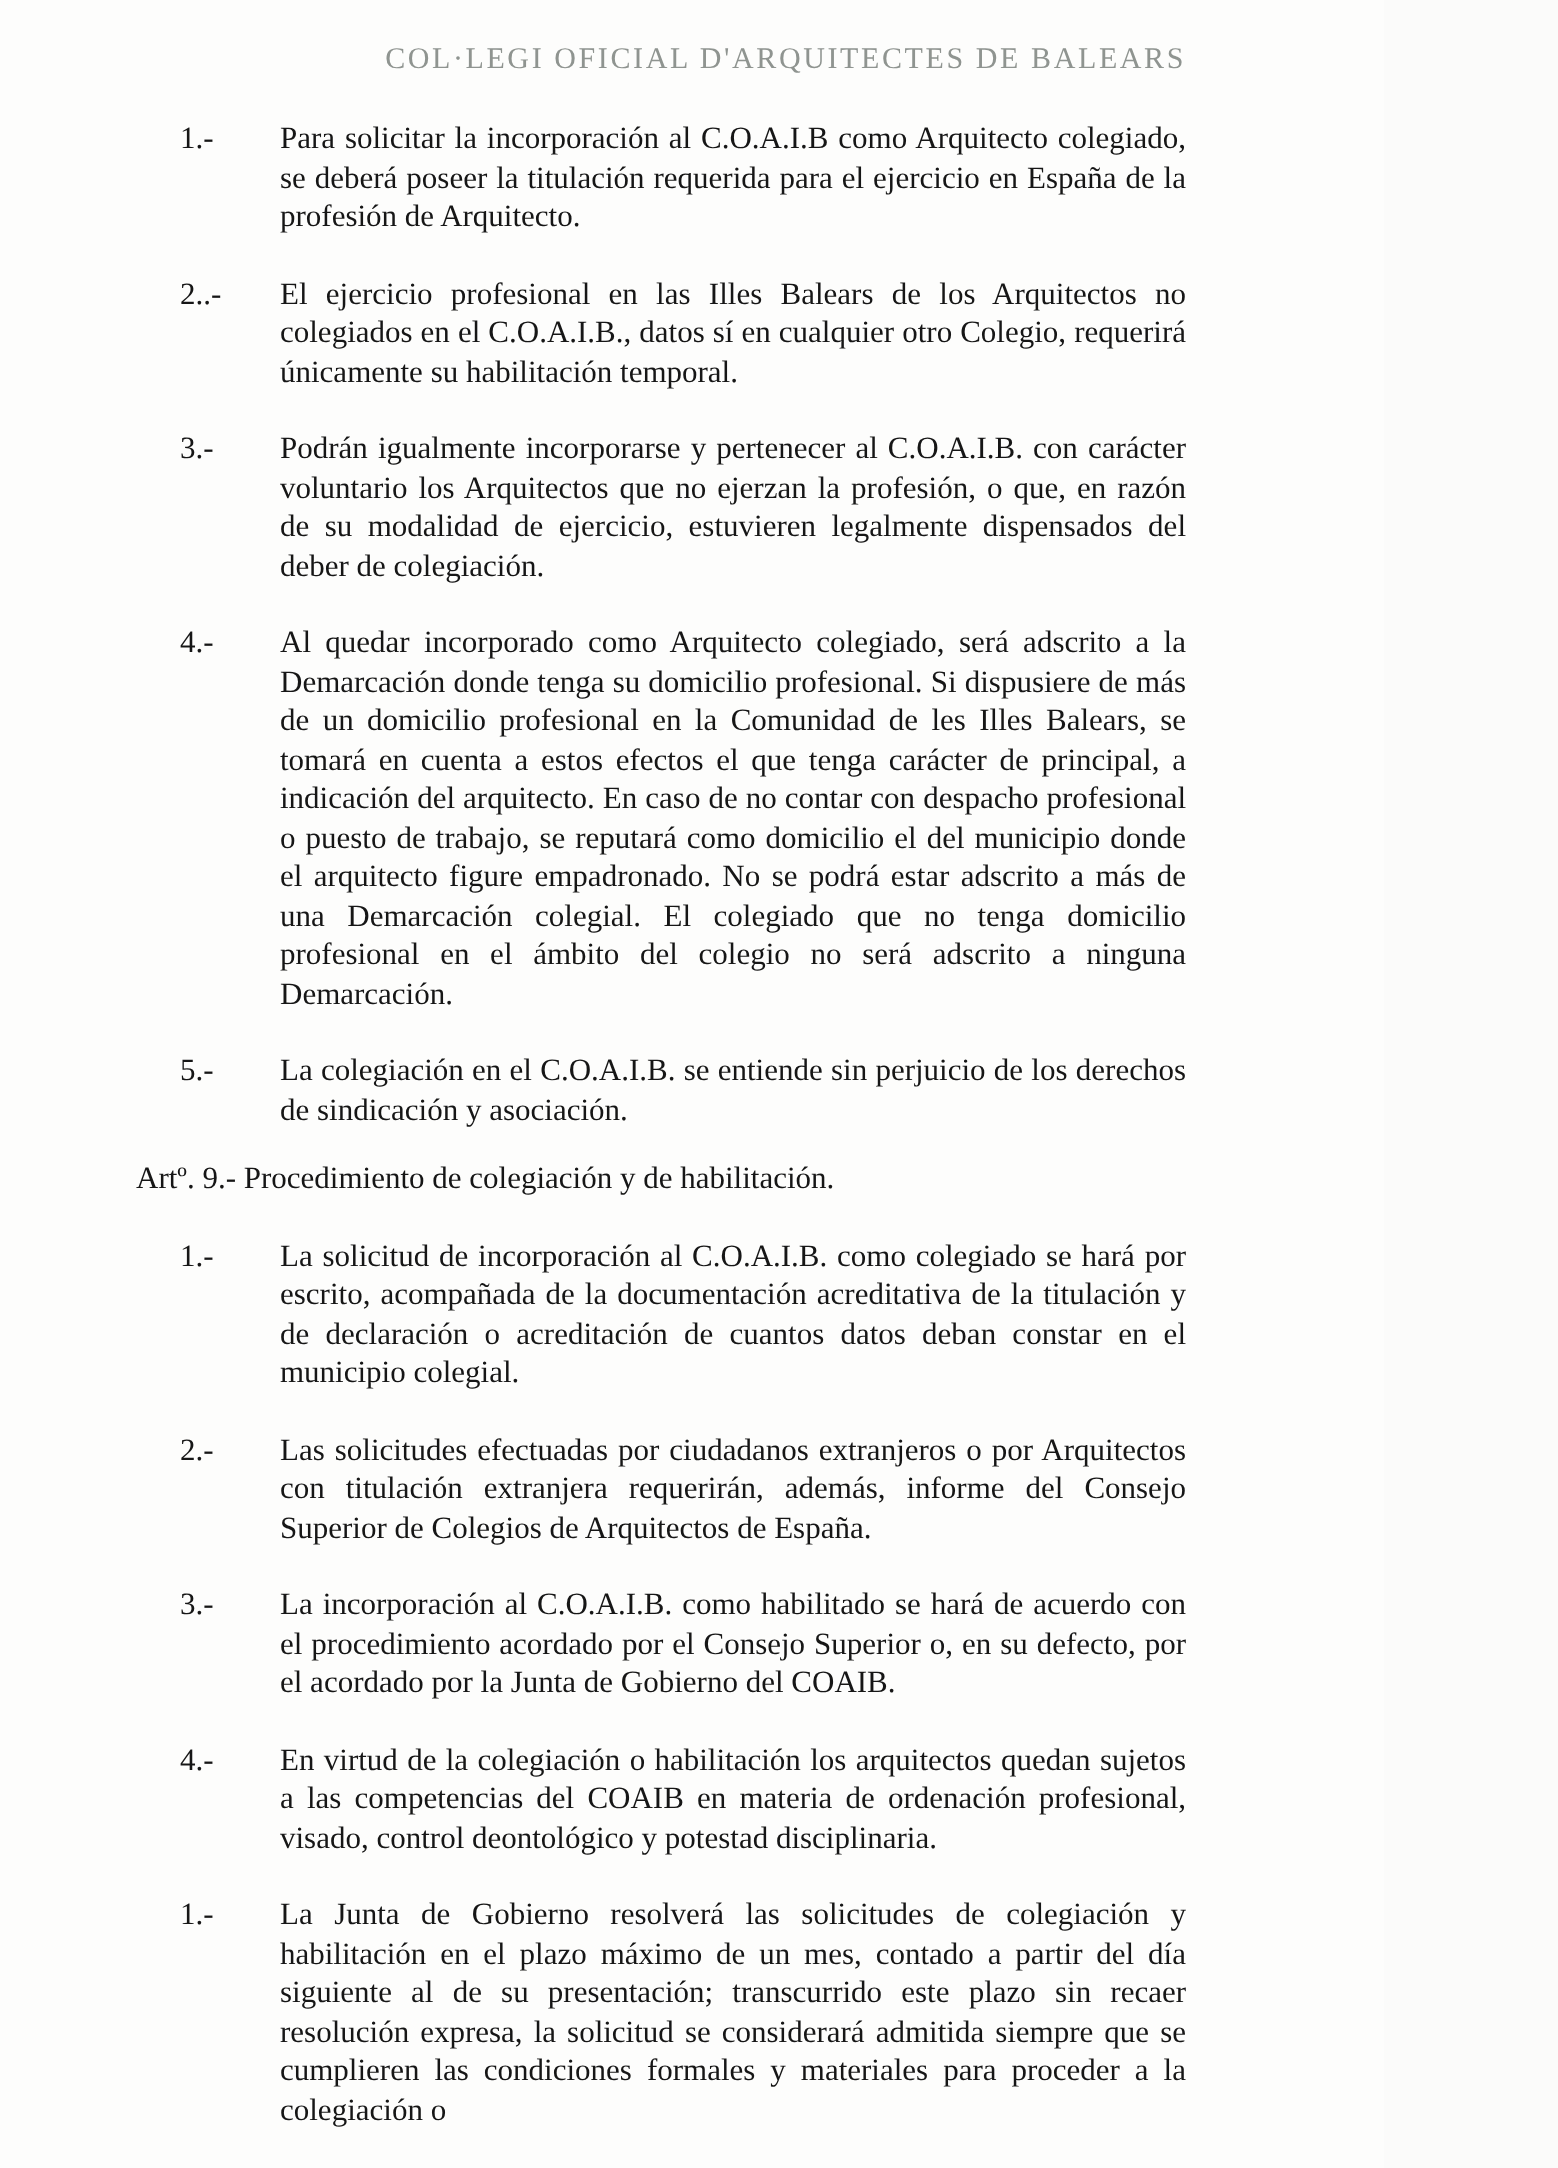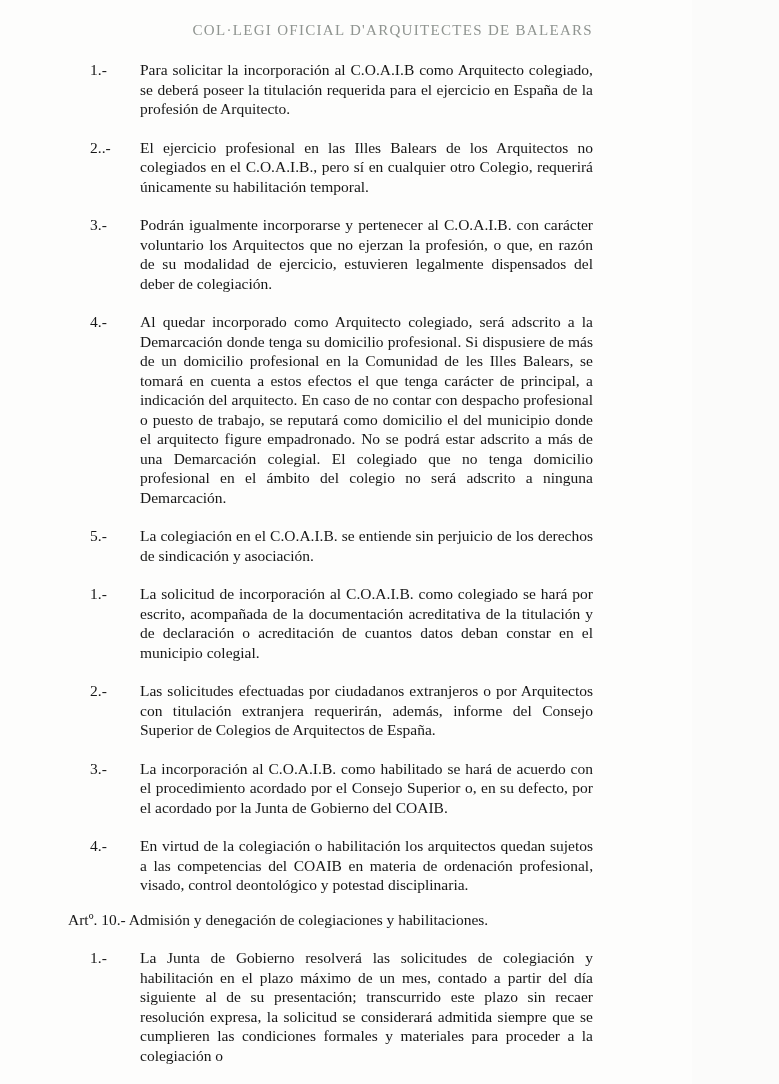--- a/index.html
+++ b/index.html
@@ -71,58 +71,58 @@
 
   <div class="letterhead">COL·LEGI OFICIAL D'ARQUITECTES DE BALEARS</div>
 
   <ol class="numlist first-list">
     <li>
       <span class="num">1.-</span>
       <div class="txt">Para solicitar la incorporación al C.O.A.I.B como Arquitecto  colegiado, se deberá poseer la titulación requerida para el ejercicio en España de la profesión de Arquitecto.</div>
     </li>
     <li>
       <span class="num">2..-</span>
-      <div class="txt">El ejercicio profesional en las Illes Balears de los Arquitectos no colegiados en el C.O.A.I.B., pero sí en cualquier otro Colegio, requerirá únicamente su habilitación temporal.</div>
+      <div class="txt">El ejercicio profesional en las Illes Balears de los Arquitectos no colegiados en el C.O.A.I.B., datos sí en cualquier otro Colegio, requerirá únicamente su habilitación temporal.</div>
     </li>
     <li>
       <span class="num">3.-</span>
       <div class="txt">Podrán igualmente incorporarse y pertenecer al C.O.A.I.B. con carácter voluntario los Arquitectos que no ejerzan la profesión, o que, en razón de su modalidad de ejercicio, estuvieren legalmente dispensados del deber de colegiación.</div>
     </li>
     <li>
       <span class="num">4.-</span>
       <div class="txt">Al quedar incorporado como Arquitecto colegiado, será adscrito a  la Demarcación donde tenga su domicilio profesional. Si dispusiere de más de un domicilio profesional en la Comunidad de les Illes Balears, se tomará en cuenta a estos efectos el que tenga carácter de principal, a indicación del arquitecto. En caso de no contar con despacho  profesional o puesto de trabajo,  se reputará como domicilio el del municipio donde el  arquitecto figure empadronado.  No se podrá estar adscrito a más de una Demarcación colegial. El colegiado que no tenga domicilio profesional en el ámbito del colegio no será adscrito a ninguna Demarcación.</div>
     </li>
     <li>
       <span class="num">5.-</span>
       <div class="txt">La colegiación en el C.O.A.I.B. se entiende sin perjuicio de los derechos de sindicación y asociación.</div>
     </li>
   </ol>
 
 
+  <p class="art-heading">Artº. 9.- Procedimiento de colegiación y  de habilitación.</p>
 
   <ol class="numlist">
     <li>
       <span class="num">1.-</span>
       <div class="txt">La solicitud de incorporación al C.O.A.I.B. como colegiado se hará por escrito, acompañada de la documentación acreditativa de la titulación y de declaración o acreditación de cuantos datos deban constar en el municipio colegial.</div>
     </li>
     <li>
       <span class="num">2.-</span>
       <div class="txt">Las solicitudes efectuadas por ciudadanos extranjeros o por Arquitectos con titulación extranjera requerirán, además, informe del Consejo Superior de Colegios de Arquitectos de España.</div>
     </li>
     <li>
       <span class="num">3.-</span>
       <div class="txt">La incorporación al C.O.A.I.B. como habilitado se hará de acuerdo con el procedimiento acordado por el Consejo Superior o, en su defecto, por el acordado por la Junta de Gobierno del  COAIB.</div>
     </li>
     <li>
       <span class="num">4.-</span>
       <div class="txt">En virtud de la colegiación o habilitación  los arquitectos quedan sujetos a las competencias del COAIB en materia de ordenación profesional, visado, control deontológico y potestad disciplinaria.</div>
     </li>
   </ol>
 
-  <p class="art-heading">Artº. 10.- Admisión y denegación de colegiaciones y habilitaciones.</p>
 
   <ol class="numlist">
     <li>
       <span class="num">1.-</span>
       <div class="txt">La Junta de Gobierno  resolverá las solicitudes de colegiación y habilitación en el plazo máximo de un mes, contado a partir del día siguiente al de su presentación;  transcurrido este plazo sin recaer  resolución expresa,  la solicitud se considerará admitida siempre que se cumplieren las condiciones formales y materiales para proceder a la colegiación o</div>
     </li>
   </ol>
 
 
 </div>

